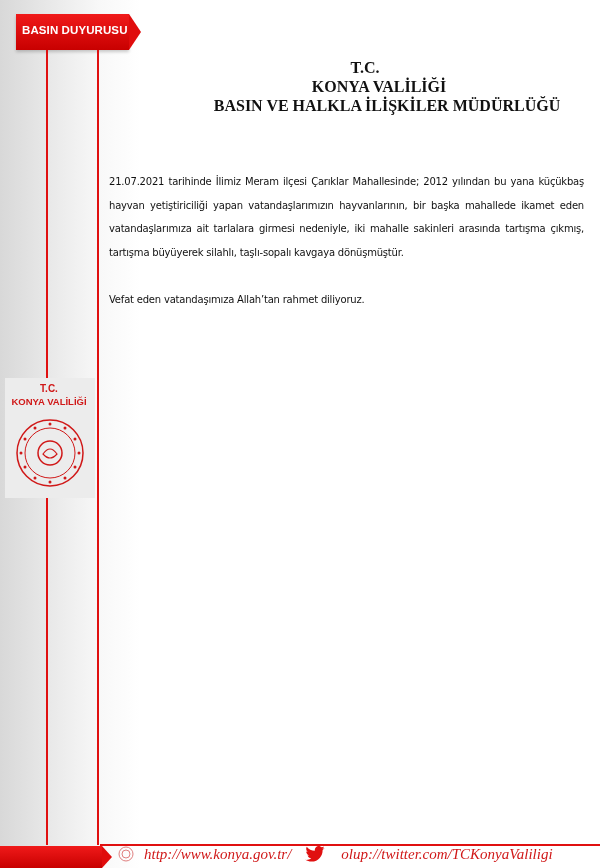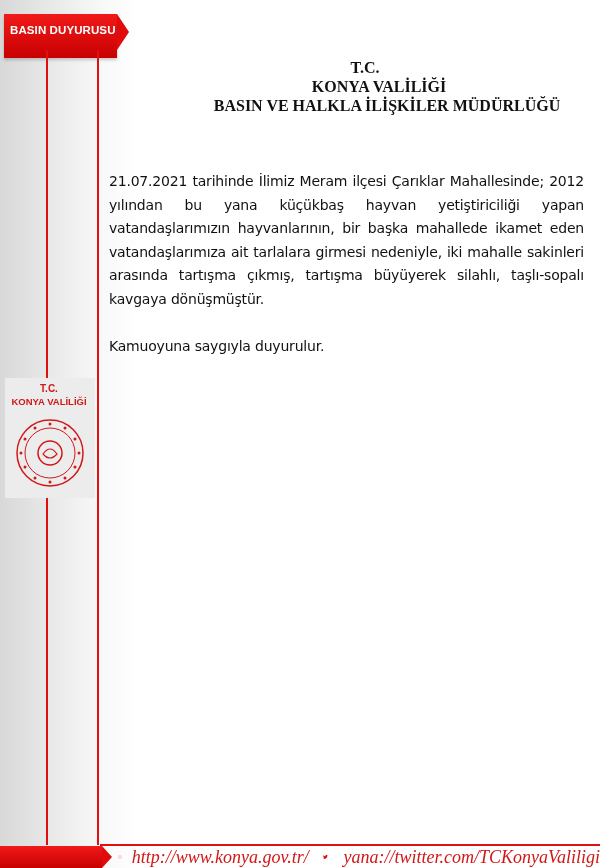--- a/index.html
+++ b/index.html
@@ -2,21 +2,21 @@
 <html><head>
 <meta charset="utf-8">
 <style>
   html, body { margin: 0; padding: 0; }
   body {
     width: 600px; height: 868px; position: relative; overflow: hidden;
     background: linear-gradient(to right, #d8d8d8 0px, #ececec 60px, #f8f8f8 100px, #ffffff 140px, #ffffff 600px);
     font-family: "DejaVu Sans", sans-serif;
   }
   .banner {
-    position: absolute; left: 4px; top: 14px; width: 113px; height: 44px;
+    position: absolute; left: 16px; top: 14px; width: 113px; height: 36px;
     background: linear-gradient(to bottom, #f01a1a, #c80000);
     box-shadow: 0 2px 3px rgba(0,0,0,0.2);
   }
   .banner::after {
     content: ""; position: absolute; right: -12px; top: 0;
     border-top: 18px solid transparent; border-bottom: 18px solid transparent;
     border-left: 12px solid #e00c0c;
   }
   .banner span {
     position: absolute; left: 6px; top: 10px;
@@ -41,37 +41,37 @@
   .seal-bg { position: absolute; left: 5px; top: 378px; width: 90px; height: 120px; background: #ececec; }
   .seal { position: absolute; left: 15px; top: 418px; width: 70px; height: 70px; }
   .header {
     position: absolute; left: 130px; width: 470px; top: 58px; text-align: center;
     font-family: "Liberation Serif", serif; font-weight: bold; font-size: 16px; line-height: 19px; color: #111;
   }
   .header .h2 { padding-left: 28px; }
   .header .h3 { padding-left: 44px; }
   .content {
     position: absolute; left: 109px; width: 475px; top: 170px;
-    font-family: "DejaVu Sans", sans-serif; font-size: 14px; line-height: 23.6px; color: #111;
+    font-family: "DejaVu Sans", sans-serif; font-size: 10px; line-height: 23.6px; color: #111;
   }
   .content p { margin: 0 0 23.6px 0; text-align: justify; letter-spacing: -0.2px; }
   .footer-line { position: absolute; left: 100px; top: 844px; width: 500px; height: 2px; background: #e01010; }
   .footer-arrow {
     position: absolute; left: 0; top: 846px; width: 102px; height: 22px;
     background: linear-gradient(to bottom, #f01a1a, #c80000);
   }
   .footer-arrow::after {
     content: ""; position: absolute; right: -10px; top: 0;
     border-top: 11px solid transparent; border-bottom: 11px solid transparent;
     border-left: 10px solid #e00c0c;
   }
   .footer {
     position: absolute; left: 118px; top: 846px; height: 22px; width: 482px;
-    font-family: "Liberation Serif", serif; font-style: italic; font-size: 18px; color: #d01818;
-    display: flex; align-items: center;
+    font-family: "Liberation Serif", serif; font-style: italic; font-size: 15px; color: #d01818;
+    display: flex; 
   }
   .footer .seal-small { width: 16px; height: 16px; margin-right: 10px; }
   .footer .web { margin-right: 14px; }
   .footer .tw { width: 20px; height: 16px; margin-right: 16px; }
 </style>
 </head>
 <body>
 
 <div class="banner">
   <span>BASIN DUYURUSU</span>
@@ -107,28 +107,28 @@
 </svg>
 
 <div class="header">
   <div>T.C.</div>
   <div class="h2">KONYA VALİLİĞİ</div>
   <div class="h3">BASIN VE HALKLA İLİŞKİLER MÜDÜRLÜĞÜ</div>
 </div>
 
 <div class="content">
   <p>21.07.2021 tarihinde İlimiz Meram ilçesi Çarıklar Mahallesinde; 2012 yılından bu yana küçükbaş hayvan yetiştiriciliği yapan vatandaşlarımızın hayvanlarının, bir başka mahallede ikamet eden vatandaşlarımıza ait tarlalara girmesi nedeniyle, iki mahalle sakinleri arasında tartışma çıkmış, tartışma büyüyerek silahlı, taşlı-sopalı kavgaya dönüşmüştür.</p>
-  <p>Kamuoyuna saygıyla duyurulur.</p>
+  <p>Vefat eden vatandaşımıza Allah’tan rahmet diliyoruz.</p>
 </div>
 
 <div class="footer-line"></div>
 <div class="footer-arrow"></div>
 <div class="footer">
   <svg class="seal-small" viewBox="0 0 16 16">
     <circle cx="8" cy="8" r="7" fill="none" stroke="#e08080" stroke-width="1"></circle>
     <circle cx="8" cy="8" r="4" fill="none" stroke="#e08080" stroke-width="1"></circle>
   </svg>
   <span class="web">http://www.konya.gov.tr/</span>
   <svg class="tw" viewBox="0 0 24 20">
     <path d="M24 2.4c-.9.4-1.8.7-2.8.8 1-.6 1.8-1.6 2.2-2.7-1 .6-2 1-3.1 1.2C19.3.7 18 0 16.6 0c-2.7 0-4.9 2.2-4.9 4.9 0 .4 0 .8.1 1.1C7.7 5.8 4.1 3.9 1.7.9c-.4.7-.7 1.6-.7 2.5 0 1.7.9 3.2 2.2 4.1-.8 0-1.6-.2-2.2-.6v.1c0 2.4 1.7 4.4 3.9 4.8-.4.1-.8.2-1.3.2-.3 0-.6 0-.9-.1.6 2 2.4 3.4 4.6 3.4-1.7 1.3-3.8 2.1-6.1 2.1-.4 0-.8 0-1.2-.1 2.2 1.4 4.8 2.2 7.5 2.2 9.1 0 14-7.5 14-14v-.6c1-.7 1.8-1.6 2.5-2.5z" fill="#e01010"></path>
   </svg>
-  <span class="twlink">yana://twitter.com/TCKonyaValiligi</span>
+  <span class="twlink">olup://twitter.com/TCKonyaValiligi</span>
 </div>
 
 </body></html>

